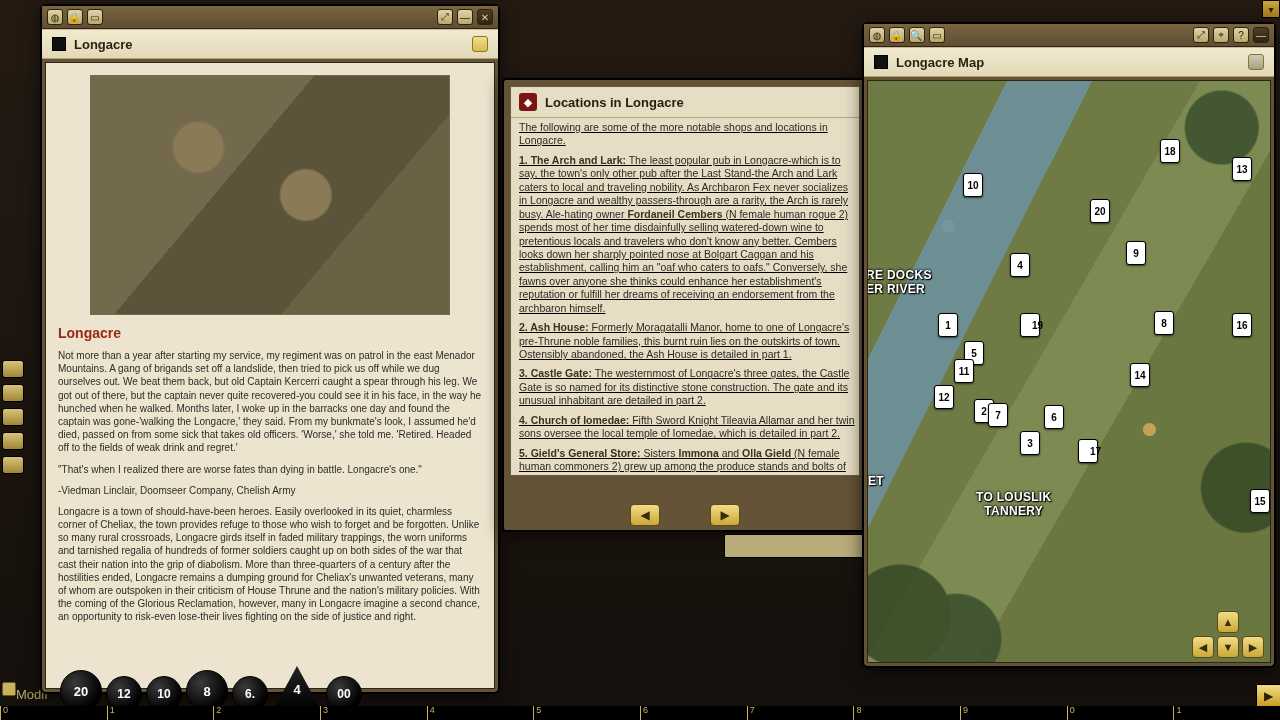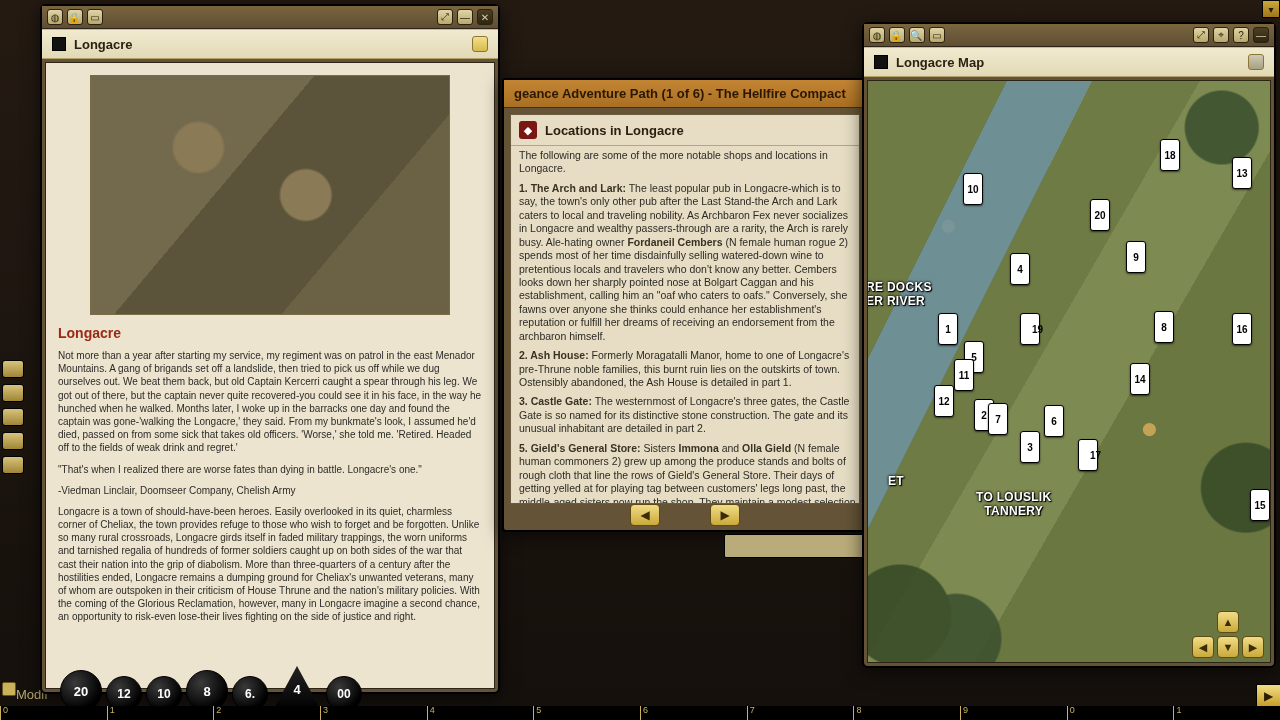--- a/index.html
+++ b/index.html
@@ -95,21 +95,21 @@
     }
     .loc-head {
       display:flex; align-items:center; gap:8px; padding:6px 8px;
       border-bottom:1px solid #b5a77a;
     }
     .loc-head .sh {
       width:18px; height:18px; background:#7a1714; border-radius:3px;
       display:flex; align-items:center; justify-content:center; color:#fff; font-size:11px;
     }
     .loc-head .t { font-size:13px; font-weight:bold; color:#2a2010; }
-    .loc-scroll { position:absolute; left:8px; right:0; top:34px; bottom:0; overflow:hidden; }
+    .loc-scroll { position:absolute; left:8px; right:0; top:34px; bottom:0; overflow:hidden;text-decoration:underline; }
     .loc-scroll p { font-size:10.5px; line-height:1.28; color:#2c2a24; margin-bottom:6px; }
     .loc-scroll b { color:#393222; }
     .loc-nav {
       position:absolute; left:0; right:0; bottom:4px; display:flex; justify-content:center; gap:50px;
     }
     .navbtn {
       width:30px; height:22px; border:1px solid #5e4a16; border-radius:4px;
       background:linear-gradient(#f1dc86,#caa93a); display:flex; align-items:center; justify-content:center;
       cursor:pointer; font-size:12px; color:#3a2c06;
     }
@@ -131,21 +131,21 @@
       opacity:.85;
     }
     .trees { position:absolute; inset:0; background:
       radial-gradient(circle at 8% 92%, #394c28 50px, transparent 52px),
       radial-gradient(circle at 22% 96%, #3d5230 44px, transparent 46px),
       radial-gradient(circle at 88% 8%, #3d5230 36px, transparent 38px),
       radial-gradient(circle at 94% 70%, #394c28 44px, transparent 46px);
       opacity:.9;
     }
     .pin {
-      position:absolute; width:20px; height:32px; background:#fff; border:1px solid #000;
+      position:absolute; width:20px; height:24px; background:#fff; border:1px solid #000;
       border-radius:3px; font-size:10px; font-weight:bold; color:#000;
       display:flex; align-items:center; justify-content:center;
       box-shadow:0 1px 2px rgba(0,0,0,.6);
     }
     .map-label {
       position:absolute; color:#fff; font-weight:bold; font-size:12px;
       text-shadow: 0 0 2px #000, 0 0 3px #000, 1px 1px 1px #000;
       line-height:1.15; text-align:center; letter-spacing:.3px;
     }
     .map-nav {
@@ -259,31 +259,31 @@
   <div class="die">20</div>
   <div class="die small">12</div>
   <div class="die small">10</div>
   <div class="die">8</div>
   <div class="die small">6.</div>
   <div class="die d4">4</div>
   <div class="die small">00</div>
 </div>
 
 <div id="w-loc" class="win">
-  <div class="loc-banner">geance Adventure Path (1 of 6) - The Hellfire Compact</div>
   <div class="loc-inner">
     <div class="loc-head">
       <div class="sh">◆</div>
       <div class="t">Locations in Longacre</div>
     </div>
     <div class="loc-scroll">
       <p>The following are some of the more notable shops and locations in Longacre.</p>
       <p><b>1. The Arch and Lark:</b><span> The least popular pub in Longacre-which is to say, the town's only other pub after the Last Stand-the Arch and Lark caters to local and traveling nobility. As Archbaron Fex never socializes in Longacre and wealthy passers-through are a rarity, the Arch is rarely busy. Ale-hating owner </span><b>Fordaneil Cembers</b><span> (N female human rogue 2) spends most of her time disdainfully selling watered-down wine to pretentious locals and travelers who don't know any better. Cembers looks down her sharply pointed nose at Bolgart Caggan and his establishment, calling him an "oaf who caters to oafs." Conversely, she fawns over anyone she thinks could enhance her establishment's reputation or fulfill her dreams of receiving an endorsement from the archbaron himself.</span></p>
       <p><b>2. Ash House:</b><span> Formerly Moragatalli Manor, home to one of Longacre's pre-Thrune noble families, this burnt ruin lies on the outskirts of town. Ostensibly abandoned, the Ash House is detailed in part 1.</span></p>
       <p><b>3. Castle Gate:</b><span> The westernmost of Longacre's three gates, the Castle Gate is so named for its distinctive stone construction. The gate and its unusual inhabitant are detailed in part 2.</span></p>
+      <p><b>4. Church of Iomedae:</b><span> Fifth Sword Knight Tileavia Allamar and her twin sons oversee the local temple of Iomedae, which is detailed in part 2.</span></p>
       <p><b>5. Gield's General Store:</b><span> Sisters </span><b>Immona</b><span> and </span><b>Olla Gield</b><span> (N female human commoners 2) grew up among the produce stands and bolts of rough cloth that line the rows of Gield's General Store. Their days of getting yelled at for playing tag between customers' legs long past, the middle-aged sisters now run the shop. They maintain a modest selection of goods, and between the two of them the Gields know everyone in town. The sisters often match the goods and skills of locals with the needs of others, making their store one of the most useful gossiping</span></p>
     </div>
   </div>
   <div class="loc-nav">
     <div class="navbtn">◀</div>
     <div class="navbtn">▶</div>
   </div>
 </div>
 
 <div class="mini"></div>
@@ -324,22 +324,22 @@
             <div class="pin" style="left: 86px; top: 278px;">11</div>
             <div class="pin" style="left: 262px; top: 282px;">14</div>
             <div class="pin" style="left: 66px; top: 304px;">12</div>
             <div class="pin" style="left: 106px; top: 318px;">2</div>
             <div class="pin" style="left: 120px; top: 322px;">7</div>
             <div class="pin" style="left: 176px; top: 324px;">6</div>
             <div class="pin" style="left: 152px; top: 350px;">3</div>
             <div class="pin" style="left: 210px; top: 358px; padding-left: 15px;">17</div>
             <div class="pin" style="left: 382px; top: 408px;">15</div>
           </div>
-      <div class="map-label" style="left:-2px; top:200px; text-align:left;"><span>RE DOCKS<br>ER RIVER</span></div>
-      <div class="map-label" style="left:0px; top:394px;padding-left:20px;">ET</div>
+      <div class="map-label" style="left:-2px; top:188px; text-align:left;"><span>RE DOCKS<br>ER RIVER</span></div>
+      <div class="map-label" style="left:0px; top:394px;">ET</div>
       <div class="map-label" style="left:108px; top:410px;"><span>TO LOUSLIK<br>TANNERY</span></div>
       <div class="map-nav">
         <div class="b u">▲</div>
         <div class="b l">◀</div>
         <div class="b d">▼</div>
         <div class="b r">▶</div>
       </div>
     </div>
   </div>
 </div>

